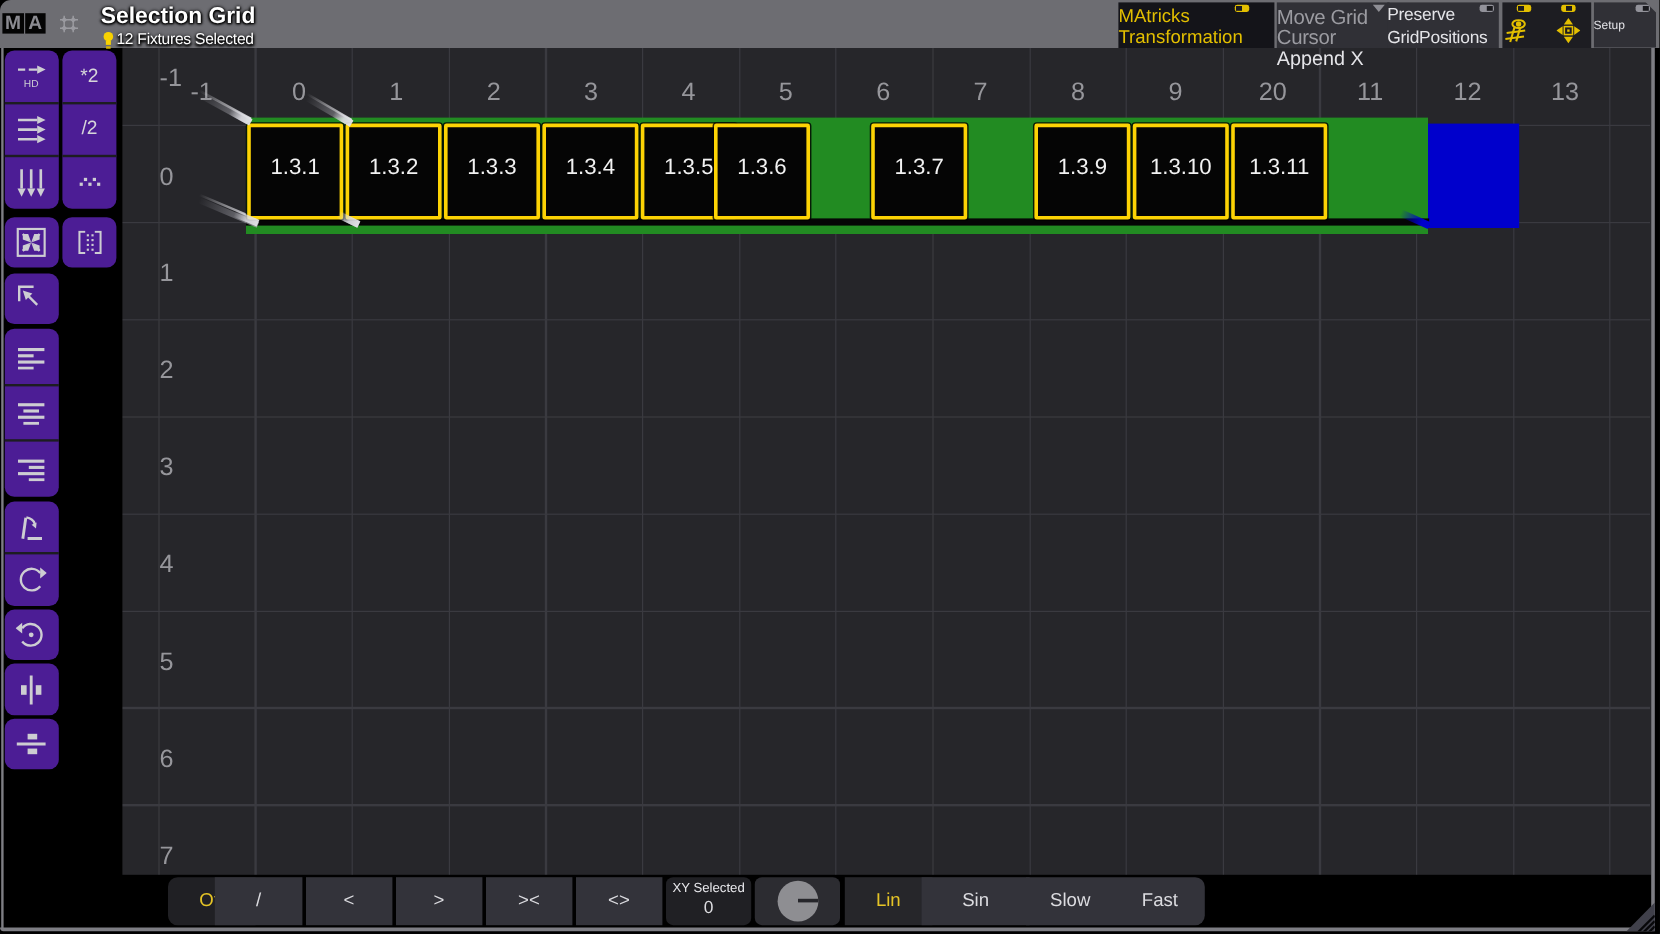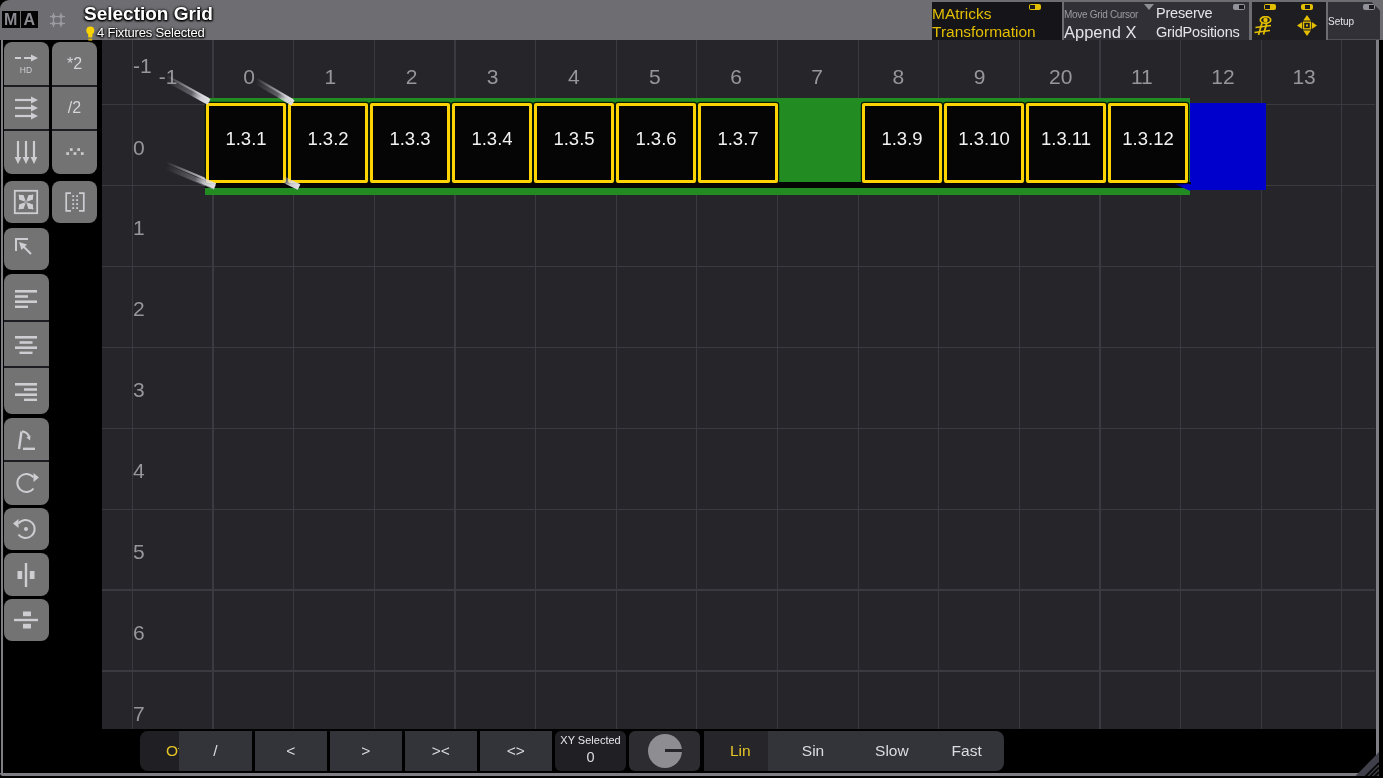--- a/index.html
+++ b/index.html
@@ -27,21 +27,21 @@
 .hln{position:absolute;left:0;height:1.3px;width:1273px;background:#3a3a40;}
 .chead{position:absolute;width:60px;text-align:center;font-size:21px;color:#96969b;}
 .rhead{position:absolute;left:31px;font-size:21px;color:#96969b;height:24px;line-height:24px;}
 #greenbar{left:103px;top:58px;width:985px;height:96.7px;background:#228b22;}
 #bluecur{left:1088px;top:62.5px;width:76px;height:87.5px;background:#0000cc;}
 .fcell{position:absolute;top:63.2px;width:80px;height:79.4px;padding-bottom:7px;background:#050505;
  border:3px solid #fdd304;border-radius:2px;box-shadow:0 0 0 1.2px rgba(0,0,0,0.8);
  color:#f2f2f2;font-size:18.5px;display:flex;align-items:center;justify-content:center;}
 .streak{position:absolute;height:7px;transform-origin:100% 50%;
  background:linear-gradient(to right, rgba(170,170,176,0), rgba(195,195,200,0.45) 40%, rgba(215,215,220,0.85));}
-.sgrp{position:absolute;background:#737373;border-radius:8px;}
+.sgrp{position:absolute;background:#4c1d95;border-radius:8px;}
 .scell{position:absolute;left:0;width:100%;display:flex;align-items:center;justify-content:center;color:#d6d6da;}
 .ssep{position:absolute;left:0;width:100%;height:2px;background:#1d1d21;}
 
 .ebtn{position:absolute;top:731px;height:39.5px;display:flex;align-items:center;justify-content:center;
  font-size:15.5px;color:#dcdce0;}
 .yel{color:#e5c426}
 
 #bleft{left:0.5px;top:40px;width:2px;height:735px;background:#7e7e84;}
 #bright{left:1376.3px;top:40px;width:2.5px;height:736px;background:#7e7e84;}
 #bbot{left:0;top:773.2px;width:1379px;height:2.8px;background:#7e7e84;border-radius:0 0 6px 6px;}
@@ -107,26 +107,25 @@
 <div class="streak" style="left:148.4px;top:61.0px;width:43px;height:4.5px;transform:rotate(30.4deg);background:linear-gradient(to right, rgba(140,140,148,0), rgba(150,150,158,0.38) 45%, rgba(170,170,178,0.7));"></div>
 <div class="streak" style="left:60.4px;top:142.1px;width:53px;height:2.4px;transform:rotate(22.8deg);background:linear-gradient(to right, rgba(200,200,206,0), rgba(215,215,220,0.55) 45%, rgba(228,228,233,0.95));"></div>
 <div class="streak" style="left:60.4px;top:144.6px;width:53px;height:4.5px;transform:rotate(22.8deg);background:linear-gradient(to right, rgba(140,140,148,0), rgba(150,150,158,0.38) 45%, rgba(170,170,178,0.7));"></div>
 <div class="streak" style="left:148.6px;top:142.5px;width:48px;height:2.4px;transform:rotate(25.7deg);background:linear-gradient(to right, rgba(200,200,206,0), rgba(215,215,220,0.55) 45%, rgba(228,228,233,0.95));"></div>
 <div class="streak" style="left:148.6px;top:145.0px;width:48px;height:4.5px;transform:rotate(25.7deg);background:linear-gradient(to right, rgba(140,140,148,0), rgba(150,150,158,0.38) 45%, rgba(170,170,178,0.7));"></div>
 <div class="fcell" style="left:104px">1.3.1</div>
 <div class="fcell" style="left:186px">1.3.2</div>
 <div class="fcell" style="left:268px">1.3.3</div>
 <div class="fcell" style="left:350px">1.3.4</div>
 <div class="fcell" style="left:432px">1.3.5</div>
-<div class="fcell" style="left:514px">1.3.6</div>
-<div class="fcell" style="left:596px">1.3.7</div>
+<div class="fcell" style="left:493px">1.3.6</div>
+<div class="fcell" style="left:624px">1.3.7</div>
 <div class="fcell" style="left:760px">1.3.9</div>
 <div class="fcell" style="left:842px">1.3.10</div>
 <div class="fcell" style="left:924px">1.3.11</div>
-<div class="fcell" style="left:1006px">1.3.12</div>
 <div class="streak" style="left:57.6px;top:58.5px;width:49px;height:6px;transform:rotate(28.7deg);background:linear-gradient(to right, rgba(215,215,222,0) 60%, rgba(222,222,228,0.85) 82%, rgba(228,228,233,0.95));"></div>
 <div class="streak" style="left:148.4px;top:59.5px;width:43px;height:6px;transform:rotate(30.4deg);background:linear-gradient(to right, rgba(215,215,222,0) 60%, rgba(222,222,228,0.85) 82%, rgba(228,228,233,0.95));"></div>
 <div class="streak" style="left:60.4px;top:143.1px;width:53px;height:6px;transform:rotate(22.8deg);background:linear-gradient(to right, rgba(215,215,222,0) 60%, rgba(222,222,228,0.85) 82%, rgba(228,228,233,0.95));"></div>
 <div class="streak" style="left:148.6px;top:143.5px;width:48px;height:6px;transform:rotate(25.7deg);background:linear-gradient(to right, rgba(215,215,222,0) 60%, rgba(222,222,228,0.85) 82%, rgba(228,228,233,0.95));"></div>
 </div>
 <div class="abs" id="titlebar">
 <div class="abs malogo" style="left:2px">M</div>
 <div class="abs malogo" style="left:20.5px">A</div>
 <svg class="abs" style="left:49.5px;top:12.5px" width="15" height="14" viewBox="0 0 15 14">
 <g stroke="#9b9ba1" stroke-width="1.2" fill="none">
@@ -141,30 +140,30 @@
 <rect x="2.3" y="9.3" width="2.4" height="2.4" transform="rotate(45 3.5 10.5)"></rect>
 <rect x="9.8" y="9.3" width="2.4" height="2.4" transform="rotate(45 11 10.5)"></rect>
 </g>
       </svg>
 <div class="abs wtitle">Selection Grid</div>
 <svg class="abs" style="left:85px;top:25.5px" width="11" height="15" viewBox="0 0 11 15">
 <circle cx="5.3" cy="4.6" r="4" fill="#f8d201"></circle>
 <rect x="3.2" y="8" width="4.2" height="3.4" fill="#f8d201"></rect>
 <rect x="3.4" y="12.6" width="3.8" height="2" fill="#d9b602"></rect>
       </svg>
-<div class="abs wsub">4 Fixtures Selected</div>
+<div class="abs wsub">12 Fixtures Selected</div>
 <div class="abs tbbtn" style="left:932px;width:130px;background:#141419;">
         <div class="l1" style="color:#e3bf00">MAtricks</div>
         <div class="l2" style="color:#e3bf00">Transformation</div>
         <div class="tog togy" style="left:97px;top:2px">
           <i style="left:1px"></i>
         </div>
       </div>
 <div class="abs tbbtn" style="left:1064px;width:94px;background:#303036;">
-        <div class="l1" style="font-size:10px;color:#9b9ba1;letter-spacing:-0.3px;line-height:17px;margin-top:4px">Move Grid Cursor</div>
+        <div class="l1" style="font-size:17px;color:#9b9ba1;letter-spacing:-0.3px;line-height:17px;margin-top:4px">Move Grid Cursor</div>
         <div class="l2" style="font-size:16.5px">Append X</div>
         <div style="position:absolute;right:4px;top:2px;width:0;height:0;border-left:5.5px solid transparent;border-right:5.5px solid transparent;border-top:6.5px solid #8e8e95"></div>
       </div>
 <div class="abs tbbtn" style="left:1156px;width:93px;background:#303036;">
         <div class="l1" style="font-size:14.5px;letter-spacing:-0.2px">Preserve</div>
         <div class="l2" style="font-size:14.5px;letter-spacing:-0.2px">GridPositions</div>
         <div class="tog togg" style="right:4.5px;top:2px">
           <i style="right:1px"></i>
         </div>
       </div>

